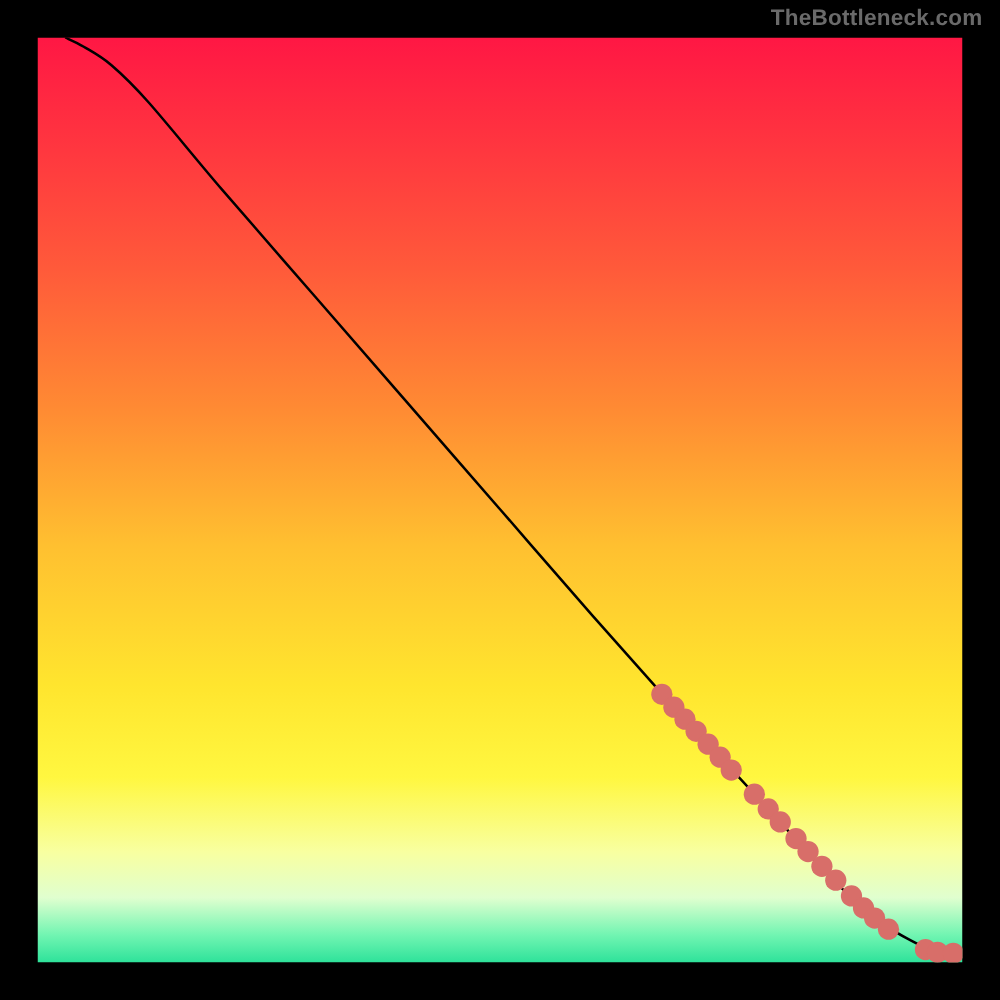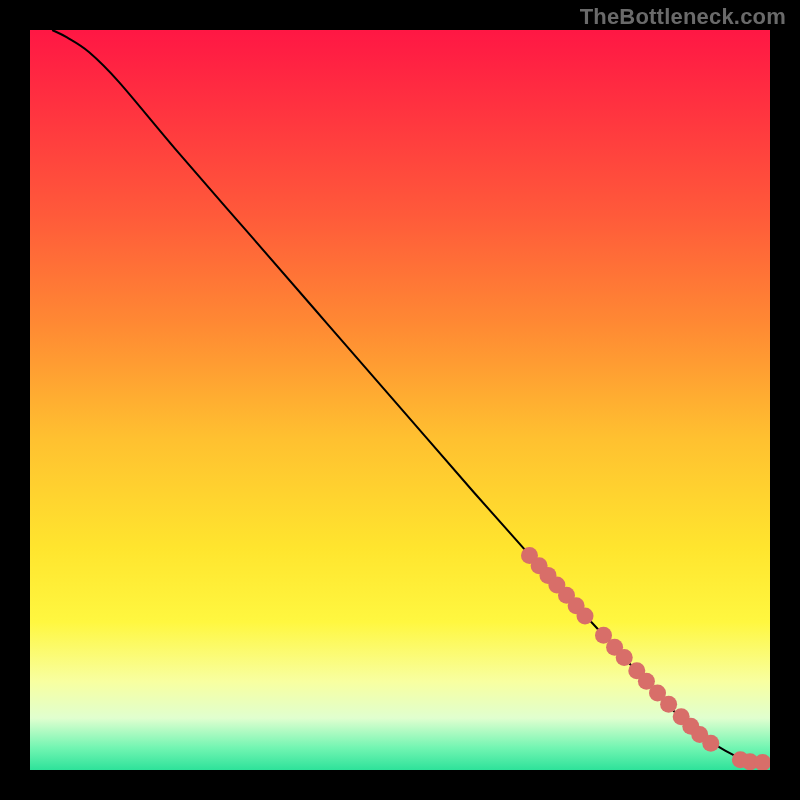--- a/index.html
+++ b/index.html
@@ -15,21 +15,21 @@
     position: relative;
     width: 800px;
     height: 800px;
     background: #000;
   }
   .watermark {
     position: absolute;
     top: 4px;
     right: 14px;
     color: #6a6a6a;
-    font-size: 22px;
+    font-size: 18px;
     font-weight: 600;
     z-index: 5;
     letter-spacing: 0.2px;
   }
   svg.chart {
     position: absolute;
     left: 30px;
     top: 30px;
     width: 740px;
     height: 740px;

